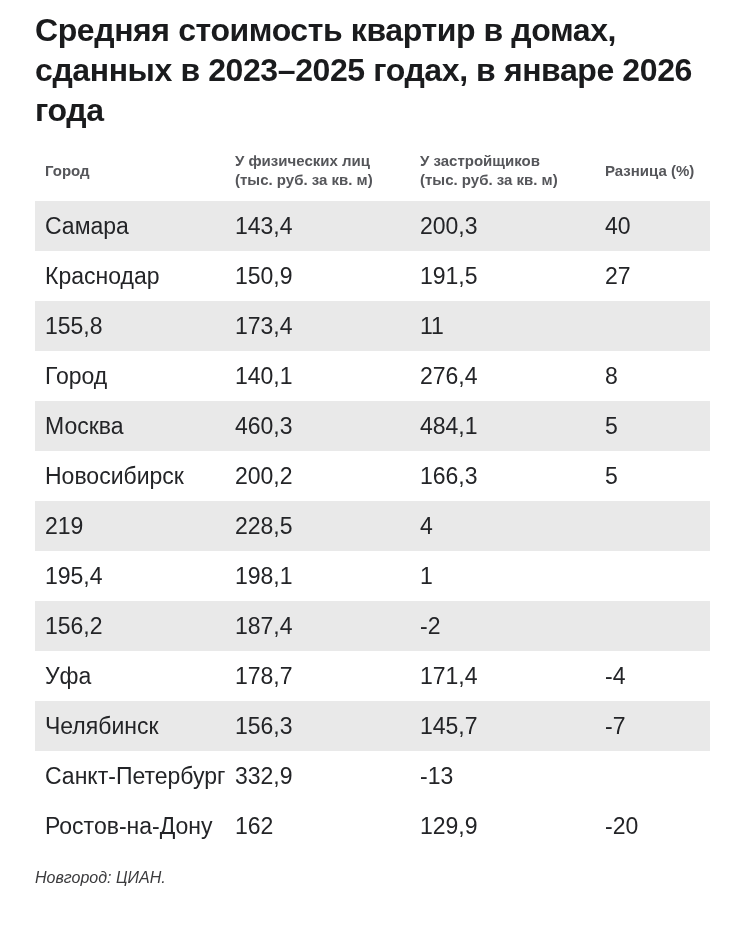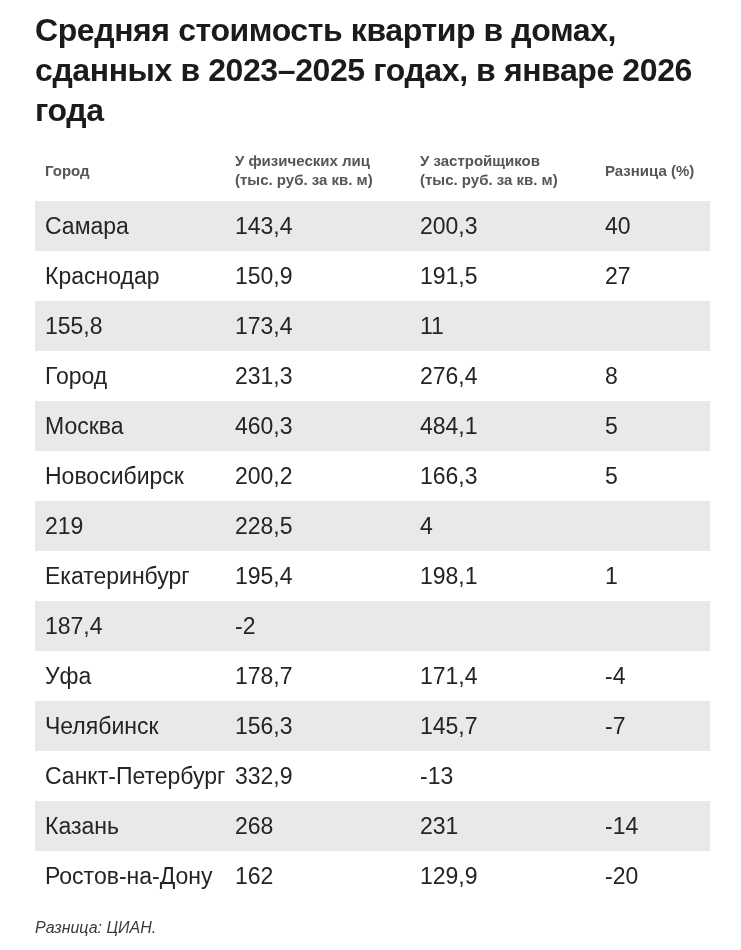--- a/index.html
+++ b/index.html
@@ -109,21 +109,21 @@
         <div class="td">191,5</div>
         <div class="td">27</div>
       </div>
       <div class="trow striped">
         <div class="td">155,8</div>
         <div class="td">173,4</div>
         <div class="td">11</div>
       </div>
       <div class="trow">
         <div class="td">Город</div>
-        <div class="td">231,3</div>
+        <div class="td">140,1</div>
         <div class="td">276,4</div>
         <div class="td">8</div>
       </div>
       <div class="trow striped">
         <div class="td">Москва</div>
         <div class="td">460,3</div>
         <div class="td">484,1</div>
         <div class="td">5</div>
       </div>
       <div class="trow">
@@ -131,55 +131,49 @@
         <div class="td">200,2</div>
         <div class="td">166,3</div>
         <div class="td">5</div>
       </div>
       <div class="trow striped">
         <div class="td">219</div>
         <div class="td">228,5</div>
         <div class="td">4</div>
       </div>
       <div class="trow">
-        <div class="td">Екатеринбург</div>
         <div class="td">195,4</div>
         <div class="td">198,1</div>
         <div class="td">1</div>
       </div>
       <div class="trow striped">
+        <div class="td">156,2</div>
         <div class="td">187,4</div>
         <div class="td">-2</div>
       </div>
       <div class="trow">
         <div class="td">Уфа</div>
         <div class="td">178,7</div>
         <div class="td">171,4</div>
         <div class="td">-4</div>
       </div>
       <div class="trow striped">
         <div class="td">Челябинск</div>
         <div class="td">156,3</div>
         <div class="td">145,7</div>
         <div class="td">-7</div>
       </div>
       <div class="trow">
         <div class="td">Санкт-Петербург</div>
         <div class="td">332,9</div>
         <div class="td">-13</div>
       </div>
-      <div class="trow striped">
-        <div class="td">Казань</div>
-        <div class="td">268</div>
-        <div class="td">231</div>
-        <div class="td">-14</div>
-      </div>
       <div class="trow">
         <div class="td">Ростов-на-Дону</div>
         <div class="td">162</div>
         <div class="td">129,9</div>
         <div class="td">-20</div>
       </div>
     </div>
 
-  <div class="source">Разница: ЦИАН.</div>
+  <div class="source">Новгород: ЦИАН.</div>
 
 </div>
 
 </body></html>

